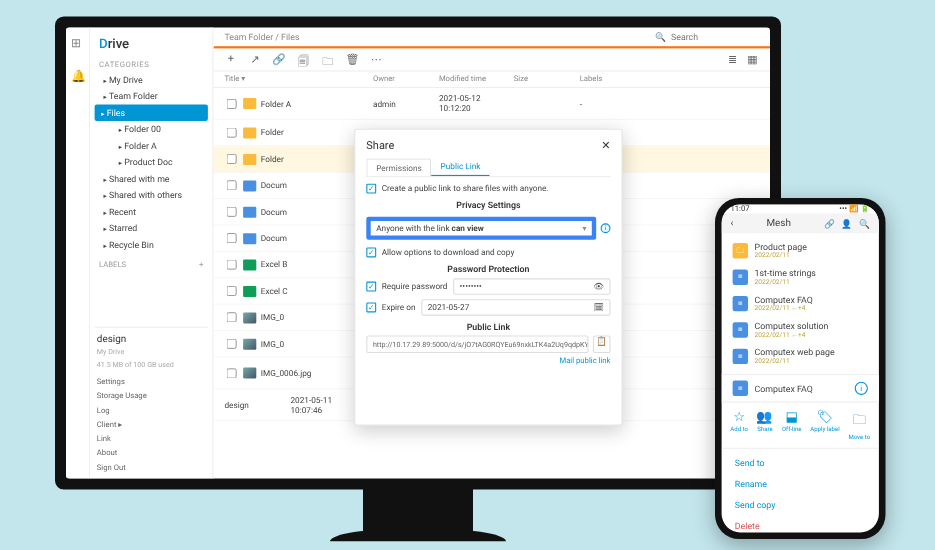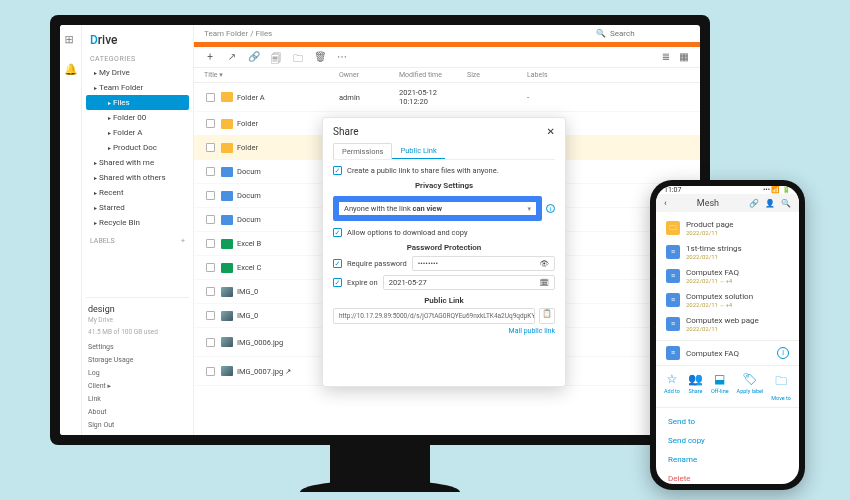--- a/index.html
+++ b/index.html
@@ -15,34 +15,34 @@
 .rail { width: 22px; background: #fff; border-right: 1px solid #eee; display: flex; flex-direction: column; align-items: center; padding-top: 8px; gap: 18px; }
 .rail .ico { width: 12px; height: 12px; color: #888; font-size: 11px; cursor: pointer; }
 
 
 .sidebar { width: 112px; background: #fff; border-right: 1px solid #eee; padding: 6px 4px; font-size: 8px; position: relative; }
 .logo { font-size: 12px; font-weight: 500; color: #333; padding: 2px 4px 6px; }
 .logo .d { color: #0096d6; }
 .cat { font-size: 7px; color: #999; padding: 2px 4px; letter-spacing: 0.5px; }
 .tree { list-style: none; }
 .tree li { padding: 3px 4px 3px 8px; cursor: pointer; color: #444; white-space: nowrap; }
-.tree li.l1 { padding-left: 22px; }
+.tree li.l1 { padding-left: 6px; }
 .tree li.l2 { padding-left: 22px; }
 .tree li.sel { background: #0096d6; color: #fff; border-radius: 2px; }
 .tree li::before { content: "▸"; font-size: 6px; margin-right: 2px; color: inherit; }
 .labels-hdr { display: flex; justify-content: space-between; align-items: center; padding: 3px 4px; color: #999; font-size: 7px; margin-top: 4px; }
 
 .profile { position: absolute; bottom: 4px; left: 4px; right: 4px; border-top: 1px solid #eee; padding-top: 4px; }
 .profile .name { font-size: 9px; color: #333; padding: 2px 2px; }
 .profile .sub { font-size: 6.5px; color: #aaa; padding: 0 2px 4px; }
 .profile .lnk { font-size: 7px; color: #666; padding: 2.5px 2px; cursor: pointer; }
 
 
 .main { flex: 1; display: flex; flex-direction: column; }
-.header { display: flex; align-items: center; justify-content: space-between; padding: 4px 10px; border-bottom: 5px solid #f97316; }
+.header { display: flex; align-items: center; justify-content: space-between; padding: 4px 10px; border-bottom: 2px solid #f97316; }
 .crumb { font-size: 8px; color: #888; }
 .search { display: flex; align-items: center; gap: 4px; font-size: 8px; color: #aaa; }
 .search input { border: none; font-size: 8px; width: 80px; outline: none; }
 .toolbar { display: flex; align-items: center; gap: 10px; padding: 4px 10px; border-bottom: 1px solid #eee; }
 .tb-ico { width: 12px; height: 12px; font-size: 10px; color: #666; cursor: pointer; text-align: center; }
 .view-sw { margin-left: auto; display: flex; gap: 6px; }
 
 .cols { display: flex; padding: 3px 10px; font-size: 7px; color: #888; border-bottom: 1px solid #eee; }
 .cols > div, .row > div { padding-right: 6px; }
 .c-name { width: 135px; }
@@ -64,21 +64,21 @@
 
 .share { position: absolute; left: 262px; top: 92px; width: 244px; height: 270px; background: #fff; border: 1px solid #e5e5e5; border-radius: 3px; box-shadow: 0 4px 18px rgba(0,0,0,.2); padding: 8px 10px; font-size: 8px; color: #444; z-index: 10; }
 .share-hd { display: flex; justify-content: space-between; align-items: center; font-size: 10px; color: #333; margin-bottom: 6px; }
 .tabs { display: flex; border-bottom: 1px solid #eee; margin-bottom: 6px; }
 .tab { padding: 3px 8px; font-size: 7.5px; color: #666; cursor: pointer; }
 .tab.act { color: #0096d6; border-bottom: 1.5px solid #0096d6; }
 .tab.box { border: 1px solid #ddd; border-bottom: none; border-radius: 2px 2px 0 0; }
 .chk-row { display: flex; align-items: center; gap: 5px; margin: 4px 0; font-size: 7.5px; }
 .chk { width: 9px; height: 9px; border: 1px solid #0096d6; border-radius: 1px; color: #0096d6; font-size: 7px; line-height: 8px; text-align: center; }
 .sect { font-size: 8px; font-weight: 600; color: #333; margin: 6px 0 3px; text-align: center; }
-.sel-box { display: flex; justify-content: space-between; align-items: center; border: 6px solid #3b82f6; border-radius: 2px; padding: 2px 5px; font-size: 7.5px; margin: 3px 0; }
+.sel-box { display: flex; justify-content: space-between; align-items: center; border: 4px solid #3b82f6; border-radius: 2px; padding: 2px 5px; font-size: 7.5px; margin: 3px 0; }
 .sel-box .arr { font-size: 7px; color: #888; }
 .info-ico { width: 9px; height: 9px; border-radius: 50%; border: 1px solid #0096d6; color: #0096d6; font-size: 6px; text-align: center; line-height: 8px; margin-left: 4px; background: #eaf6fc; }
 .inp { border: 1px solid #ddd; border-radius: 2px; padding: 2px 5px; font-size: 7.5px; flex: 1; display: flex; align-items: center; justify-content: space-between; }
 .link-row { display: flex; gap: 4px; }
 .link-box { flex: 1; border: 1px solid #ddd; border-radius: 2px; padding: 3px 5px; font-size: 6.5px; color: #666; overflow: hidden; white-space: nowrap; }
 .copy-btn { width: 16px; border: 1px solid #ddd; border-radius: 2px; text-align: center; font-size: 8px; cursor: pointer; }
 .mail-lnk { text-align: right; font-size: 7px; color: #0096d6; margin-top: 3px; cursor: pointer; }
 .save-row { text-align: right; margin-top: 6px; }
 .save-btn { background: #0096d6; color: #fff; border: none; border-radius: 2px; padding: 3px 14px; font-size: 8px; cursor: pointer; }
 
@@ -296,25 +296,20 @@
               <input type="checkbox" style="transform: scale(0.7);">
               <span class="f-ico img"></span>
               <span>IMG_0006.jpg</span>
             </div>
             <div class="c-owner">design</div>
             <div class="c-mod">2021-05-11 10:07:46</div>
             <div class="c-size">13.8 MB</div>
             <div class="c-labels">-</div>
           </div>
           <div class="row">
-            <div class="c-name">
-              <input type="checkbox" style="transform: scale(0.7);">
-              <span class="f-ico img"></span>
-              <span>IMG_0007.jpg  ↗</span>
-            </div>
             <div class="c-owner">design</div>
             <div class="c-mod">2021-05-11 10:07:46</div>
             <div class="c-size">7.1 MB</div>
             <div class="c-labels">-</div>
           </div>
         </div>
     </div>
 
     <div class="share">
       <div class="share-hd">
@@ -445,18 +440,18 @@
           <span class="glyph">🏷</span>
           <span>Apply label</span>
         </div>
       <div class="p-act">
           <span class="glyph">🗀</span>
           <span>Move to</span>
         </div>
     </div>
     <div class="p-menu">
       <div class="blue">Send to</div>
+      <div class="blue">Rename</div>
       <div class="blue">Send copy</div>
-      <div class="blue">Rename</div>
       <div class="red">Delete</div>
     </div>
   </div>
 </div>
 
 </body></html>

